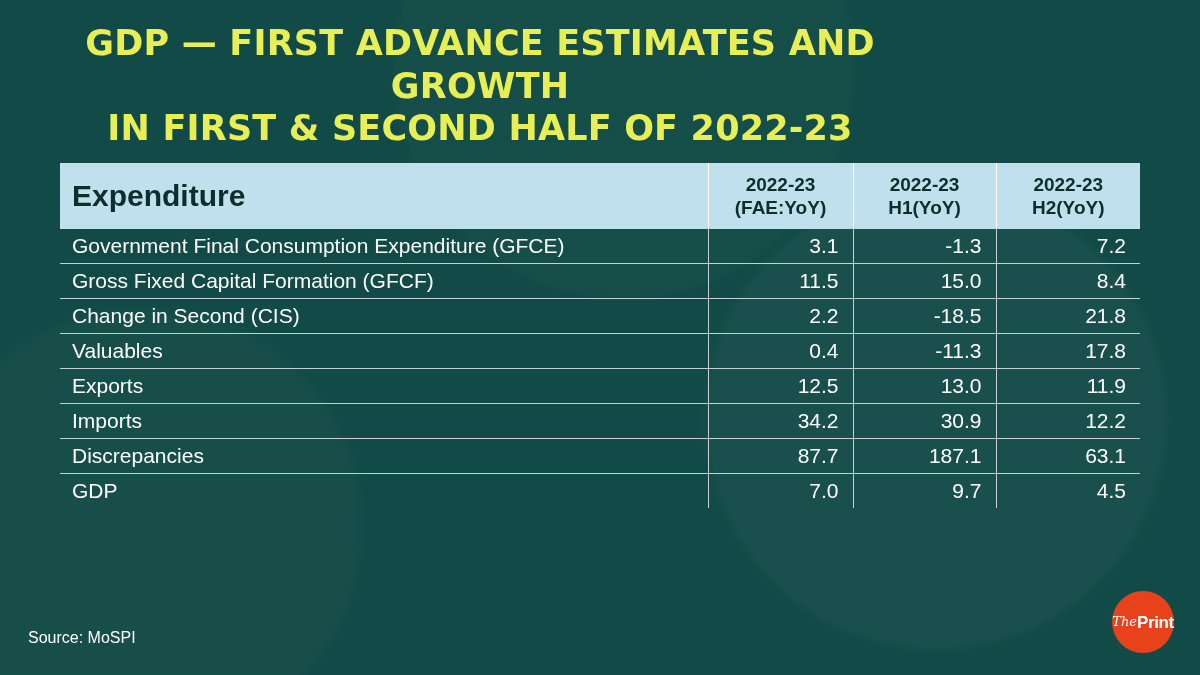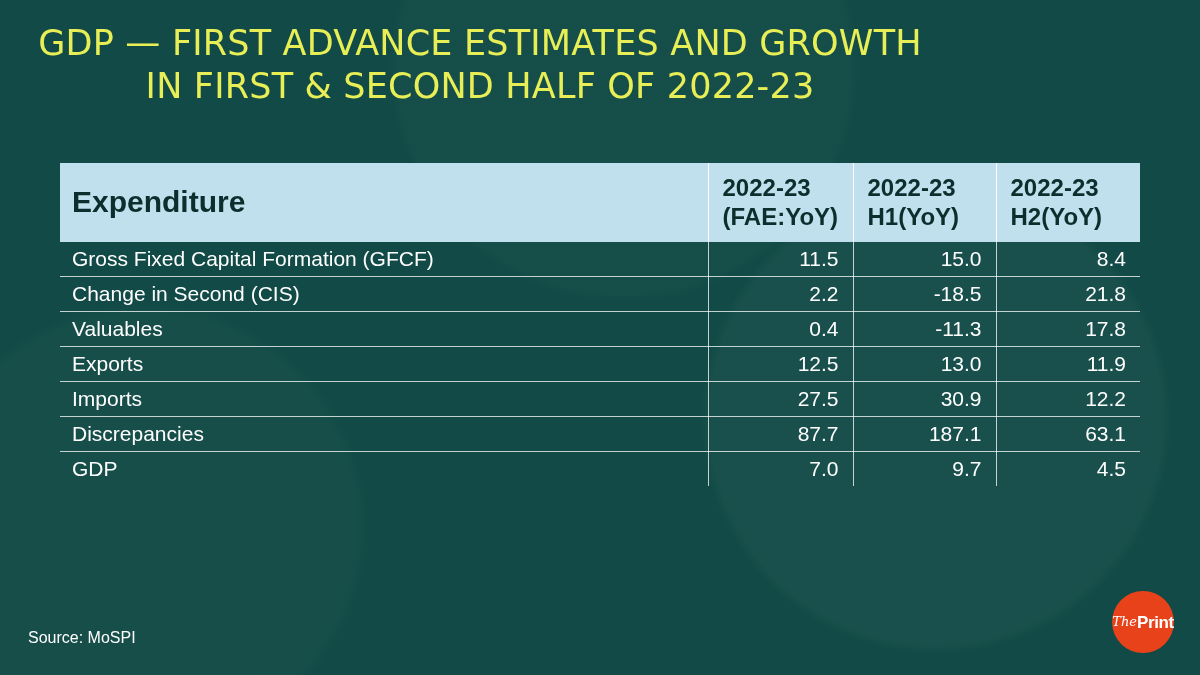--- a/index.html
+++ b/index.html
@@ -26,21 +26,21 @@
     pointer-events: none;
   }
   .title {
     position: absolute;
     top: 22px;
     left: 0;
     width: 960px;
     text-align: center;
     color: #e8ee55;
     font-size: 35px;
-    font-weight: normal;
+    font-weight: bold;
     line-height: 1.22;
     letter-spacing: 0.2px;
     font-family: "DejaVu Sans", sans-serif;
     text-transform: uppercase;
   }
   .title .line { display: block; }
 
   .table-wrap {
     position: absolute;
     left: 60px;
@@ -67,23 +67,23 @@
     border-right: 1px solid #ffffff;
     font-family: "Liberation Sans", sans-serif;
   }
   thead th:last-child { border-right: none; }
   thead th.head-label {
     text-align: left;
     font-size: 30px;
     padding-left: 12px;
   }
   thead th.head-col {
-    text-align: left;
+    text-align: center;
     line-height: 1.22;
-    font-size: 24px;
+    font-size: 19px;
   }
   thead th .sub { display: block; }
 
   tbody td {
     color: #ffffff;
     font-size: 21px;
     padding: 5px 14px 5px 12px;
     border-bottom: 1px solid rgba(255,255,255,0.75);
     border-right: 1px solid rgba(255,255,255,0.75);
     white-space: nowrap;
@@ -160,20 +160,26 @@
           <span class="sub">H1(YoY)</span>
         </th>
         <th class="head-col">
           <span>2022-23</span>
           <span class="sub">H2(YoY)</span>
         </th>
       </tr>
     </thead>
     <tbody>
       <tr>
+        <td class="label">Government Final Consumption Expenditure (GFCE)</td>
+        <td class="num">3.1</td>
+        <td class="num">-1.3</td>
+        <td class="num">7.2</td>
+      </tr>
+      <tr>
         <td class="label">Gross Fixed Capital Formation (GFCF)</td>
         <td class="num">11.5</td>
         <td class="num">15.0</td>
         <td class="num">8.4</td>
       </tr>
       <tr>
         <td class="label">Change in Second (CIS)</td>
         <td class="num">2.2</td>
         <td class="num">-18.5</td>
         <td class="num">21.8</td>
@@ -185,21 +191,21 @@
         <td class="num">17.8</td>
       </tr>
       <tr>
         <td class="label">Exports</td>
         <td class="num">12.5</td>
         <td class="num">13.0</td>
         <td class="num">11.9</td>
       </tr>
       <tr>
         <td class="label">Imports</td>
-        <td class="num">27.5</td>
+        <td class="num">34.2</td>
         <td class="num">30.9</td>
         <td class="num">12.2</td>
       </tr>
       <tr>
         <td class="label">Discrepancies</td>
         <td class="num">87.7</td>
         <td class="num">187.1</td>
         <td class="num">63.1</td>
       </tr>
       <tr>

